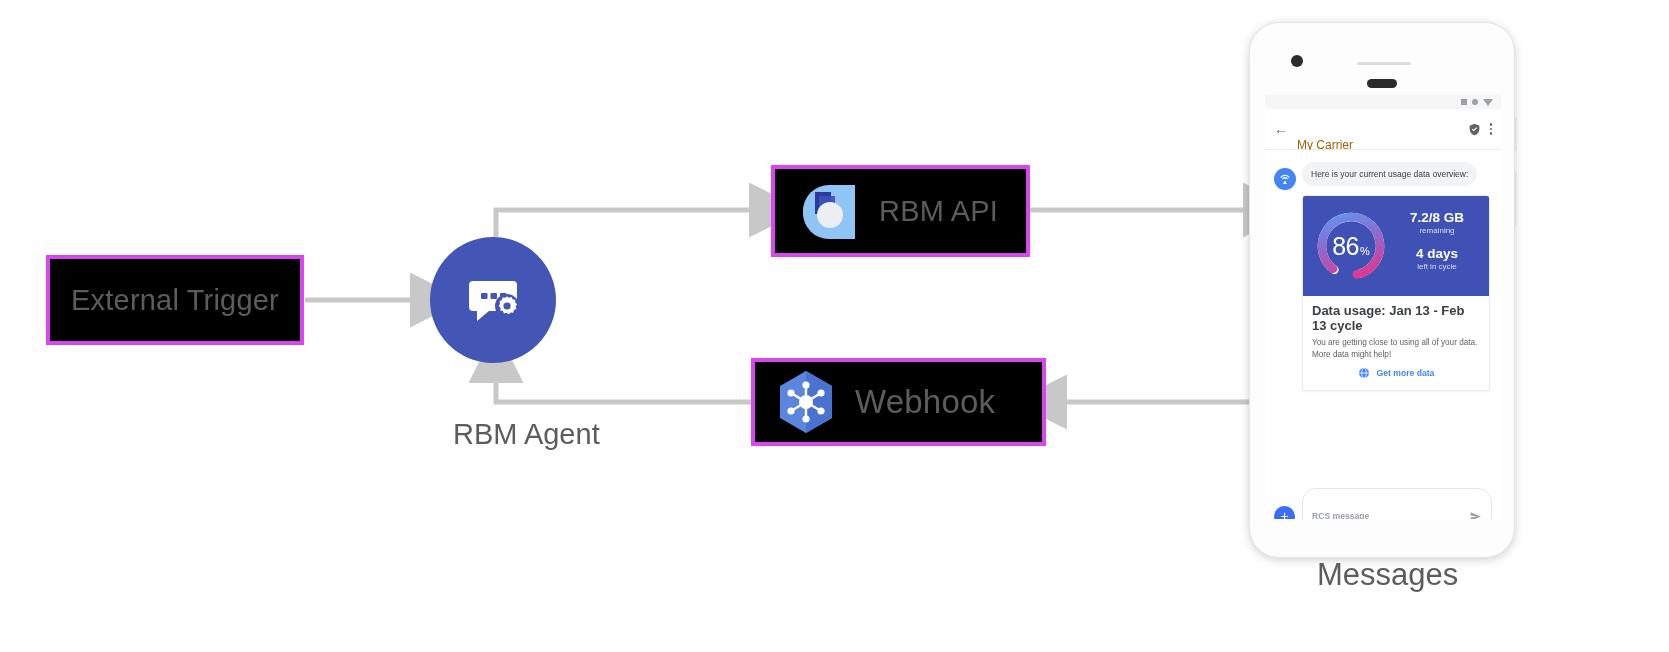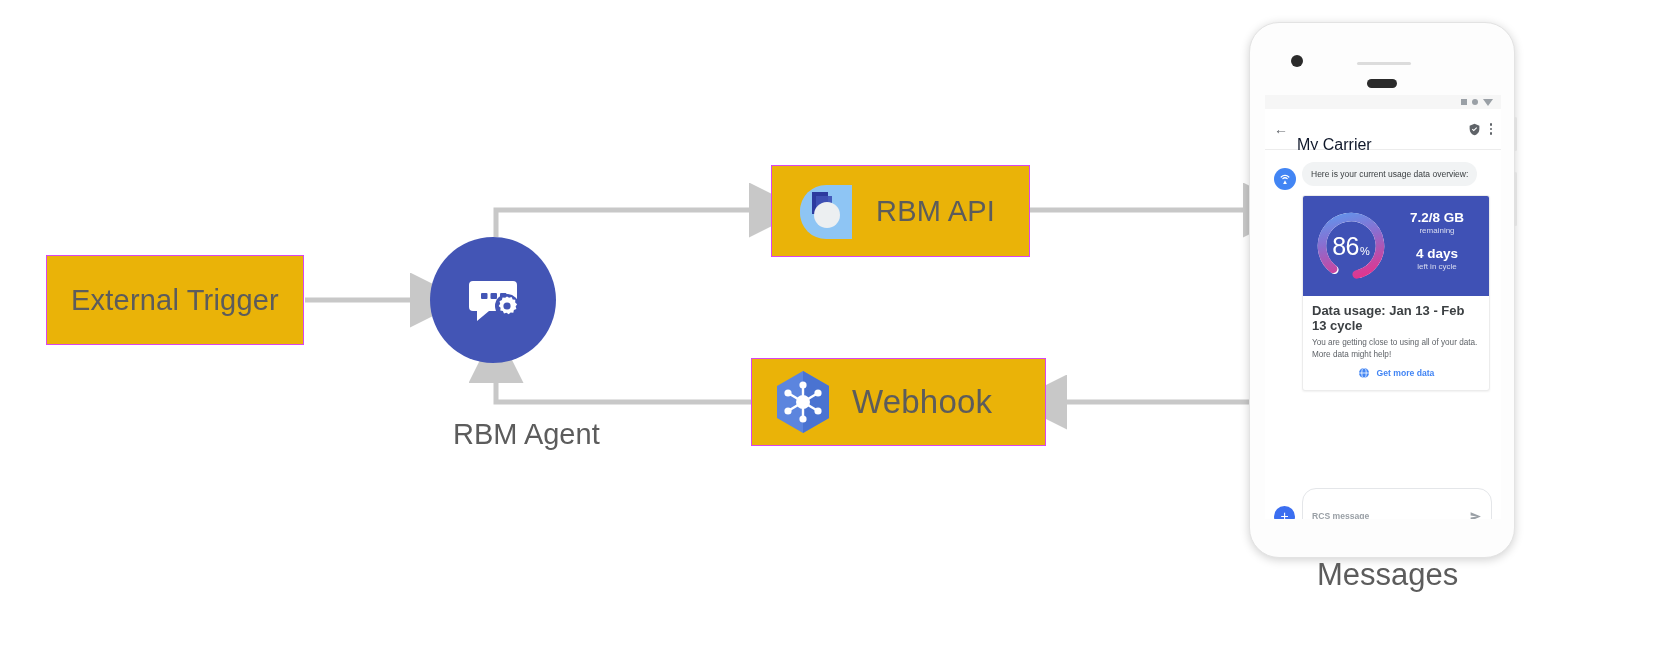--- a/index.html
+++ b/index.html
@@ -1,21 +1,21 @@
 <!DOCTYPE html>
 <html><head>
 <meta charset="utf-8">
 <style>
   html,body{margin:0;padding:0;background:#ffffff;}
   body{width:1669px;height:652px;position:relative;overflow:hidden;
        font-family:"Liberation Sans", sans-serif;color:#5f6368;}
   .stage{position:absolute;left:0;top:0;width:1669px;height:652px;}
 
   
-  .box{position:absolute;box-sizing:border-box;border:1px solid #d946ef;background:#eab308;
+  .box{position:absolute;box-sizing:border-box;border:4px solid #d946ef;background:#000000;
        display:flex;align-items:center;}
   .box-label{font-weight:300;color:#5c5c5c;letter-spacing:.2px;white-space:nowrap;}
 
   #external-trigger{left:46px;top:255px;width:258px;height:90px;justify-content:center;}
   #external-trigger .box-label{font-size:29px;}
 
   #rbm-api-box{left:771px;top:165px;width:259px;height:92px;padding-left:18px;gap:14px;}
   #rbm-api-box .box-label{font-size:29px;}
 
   #webhook-box{left:751px;top:358px;width:295px;height:88px;padding-left:14px;gap:12px;}
@@ -51,21 +51,21 @@
   .status-bar{height:14px;background:#f6f6f6;display:flex;align-items:center;justify-content:flex-end;
       gap:5px;padding-right:8px;}
   .st-sq{width:6px;height:6px;background:#9aa0a6;}
   .st-dot{width:6px;height:6px;border-radius:50%;background:#9aa0a6;}
   .st-tri{width:0;height:0;border-left:5px solid transparent;border-right:5px solid transparent;
       border-top:7px solid #9aa0a6;}
 
   
   .app-bar{height:40px;background:#fff;border-bottom:1px solid #ececec;display:flex;align-items:center;
       padding:0 9px;gap:9px;}
-  .app-title{font-size:16px;color:#0f172a;flex:1;font-weight:400;margin-top:32px;}
+  .app-title{font-size:12px;color:#a16207;flex:1;font-weight:400;margin-top:32px;}
   .back-arrow{font-size:14px;color:#5f6368;line-height:1;}
   .kebab{display:flex;flex-direction:column;gap:2px;align-items:center;}
   .kebab i{width:2.5px;height:2.5px;border-radius:50%;background:#5f6368;display:block;}
 
   
   .convo{padding:12px 9px 0 9px;background:#fff;height:331px;box-sizing:border-box;position:relative;}
   .msg-row{display:flex;align-items:flex-start;gap:6px;}
   .avatar{width:22px;height:22px;border-radius:50%;background:#4285f4;flex:0 0 22px;
       display:flex;align-items:center;justify-content:center;margin-top:6px;}
   .bubble{background:#f1f3f4;border-radius:12px;padding:6px 9px;font-size:8.5px;line-height:1.45;

